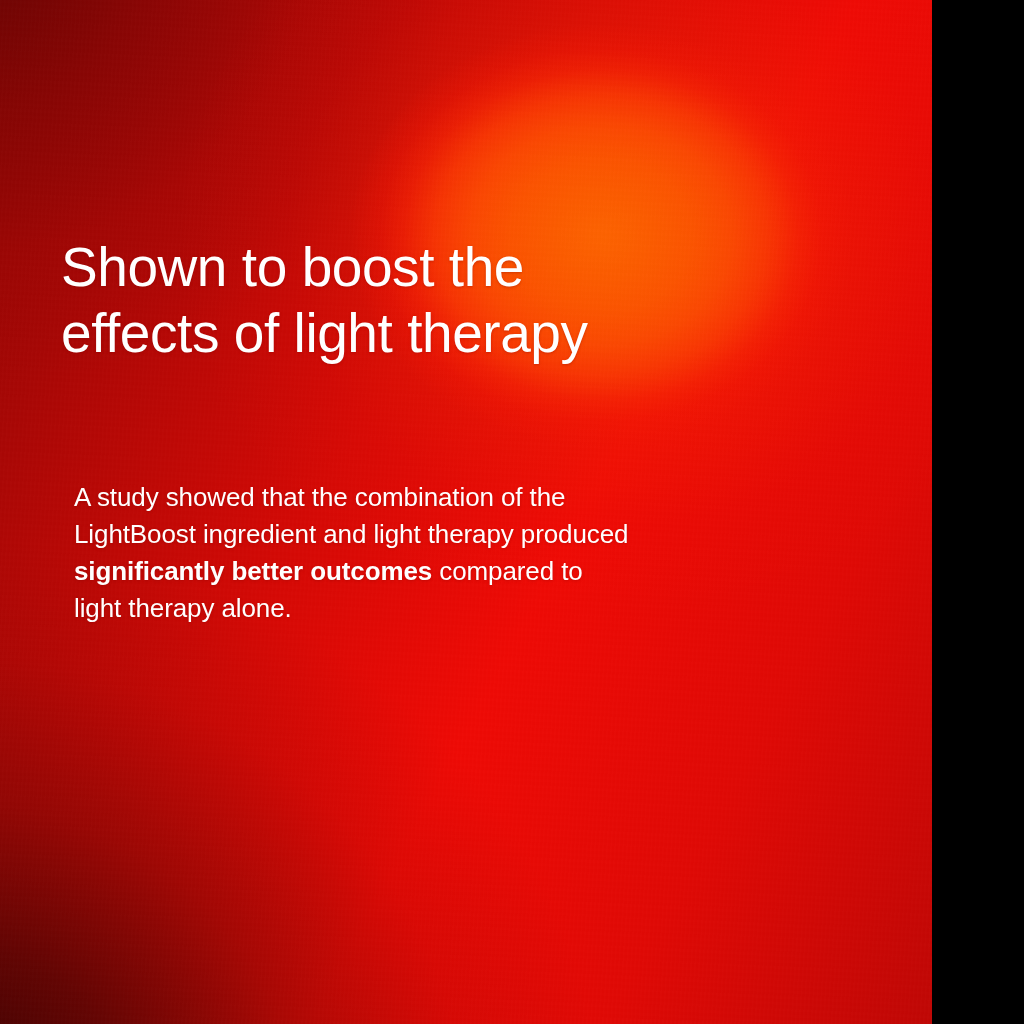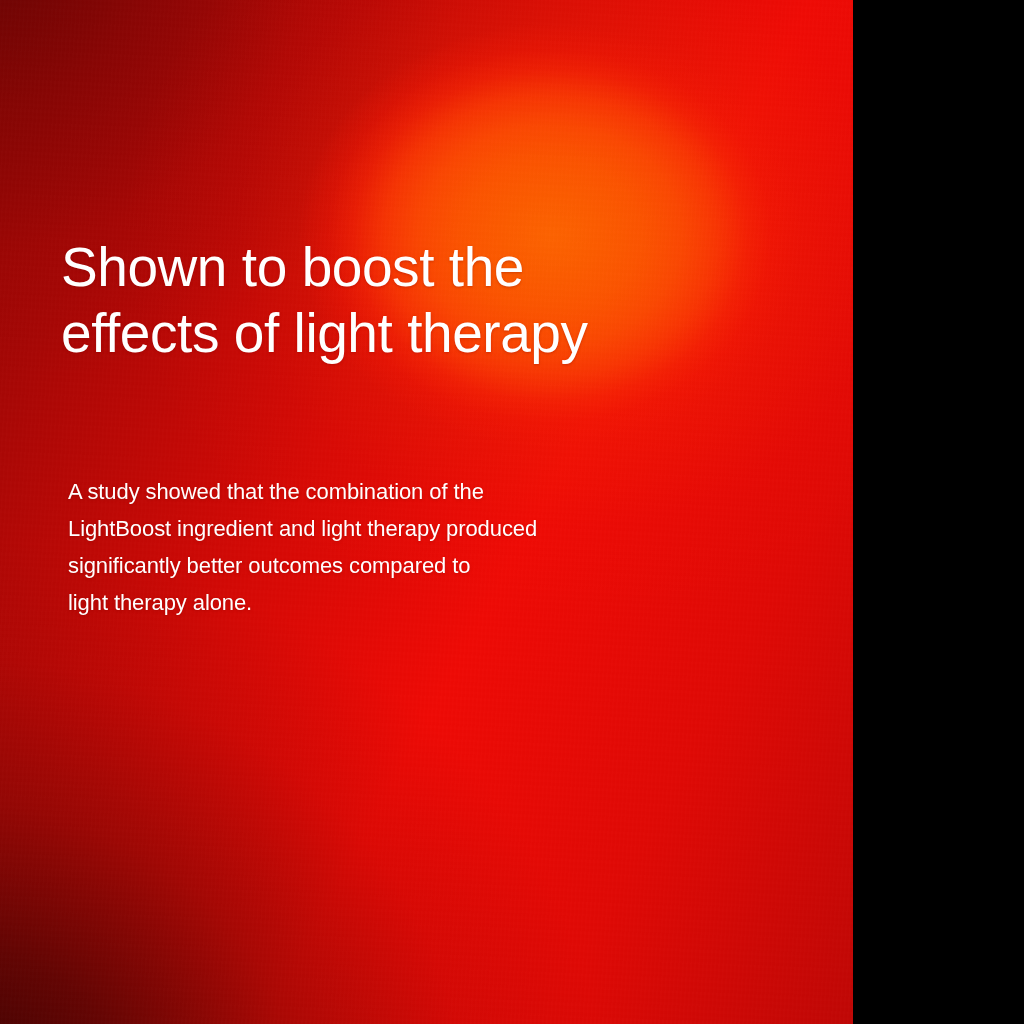--- a/index.html
+++ b/index.html
@@ -8,21 +8,21 @@
     padding: 0;
     background: #000;
   }
   body {
     font-family: "Liberation Sans", sans-serif;
     -webkit-font-smoothing: antialiased;
   }
 
   .slide {
     position: relative;
-    width: 853px;
+    width: 932px;
     height: 1024px;
     overflow: hidden;
     background-color: #b91c1c;
     isolation: isolate;
   }
 
   
 
   .bg-base {
     position: absolute;
@@ -138,36 +138,36 @@
   }
 
   .body-block {
     position: absolute;
     left: 61px;
     top: 466px;
     width: 790px;
   }
 
   .body-para {
-    margin: 7px;
-    font-size: 22px;
+    margin: 13px;
+    font-size: 26px;
     line-height: 37px;
     font-weight: 400;
     letter-spacing: -0.004em;
     color: #ffffff;
     white-space: pre-line;
     text-shadow: 0 1px 3px rgba(120, 4, 3, 0.28);
   }
 
   .body-para + .body-para {
     margin-top: 37px;
   }
 
   .emphasis {
-    font-weight: 400;
+    font-weight: 700;
   }
 </style>
 </head>
 <body>
 
 <div class="slide">
 
   <div class="bg-base"></div>
   <div class="bg-shade-bl"></div>
   <div class="bg-shade-tl"></div>

